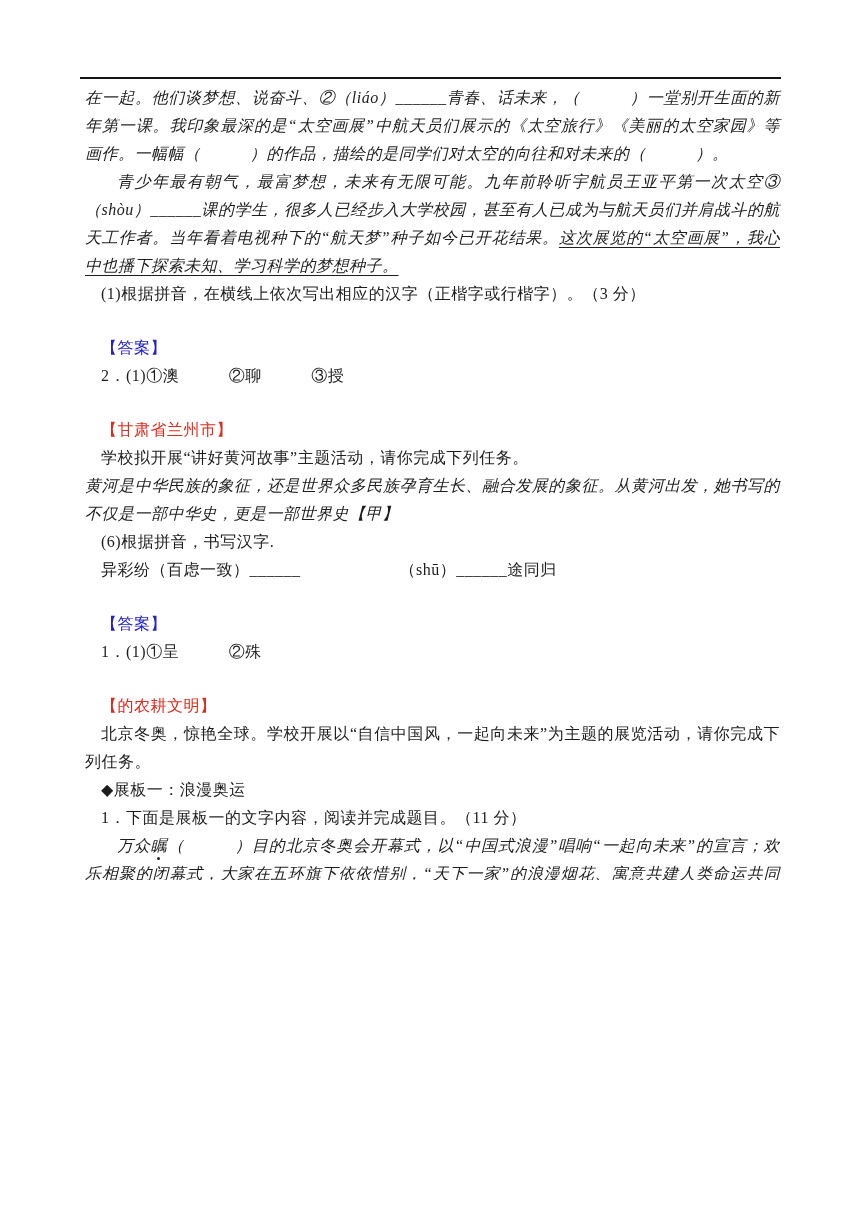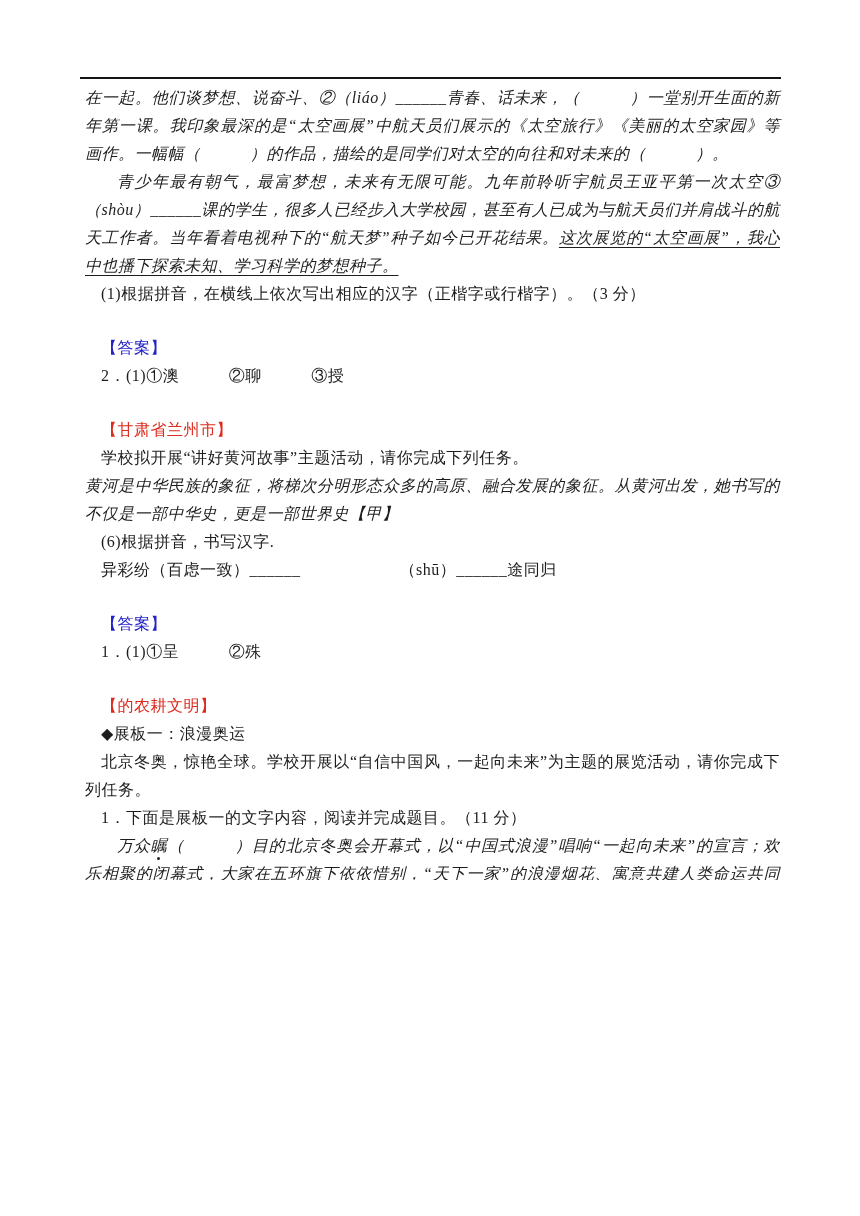--- a/index.html
+++ b/index.html
@@ -70,29 +70,29 @@
   <div class="top-rule"></div>
   <div class="content">
       <p class="line kai"><span>在一起。他们谈梦想、说奋斗、②（liáo）______青春、话未来，（　　　）一堂别开生面的新年第一课。我印象最深的是“太空画展”中航天员们展示的《太空旅行》《美丽的太空家园》等画作。一幅幅（　　　）的作品，描绘的是同学们对太空的向往和对未来的（　　　）。</span></p>
       <p class="line kai ind2"><span>青少年最有朝气，最富梦想，未来有无限可能。九年前聆听宇航员王亚平第一次太空③（shòu）______课的学生，很多人已经步入大学校园，甚至有人已成为与航天员们并肩战斗的航天工作者。当年看着电视种下的“航天梦”种子如今已开花结果。</span><span class="u">这次展览的“太空画展”，我心中也播下探索未知、学习科学的梦想种子。</span></p>
       <p class="line song ind1"><span>(1)根据拼音，在横线上依次写出相应的汉字（正楷字或行楷字）。（3 分）</span></p>
       <p class="line answer ind1"><span>【答案】</span></p>
       <p class="line song ind1"><span>2．(1)①澳　　　②聊　　　③授</span></p>
       <div class="spacer"></div>
       <p class="line red ind1"><span>【甘肃省兰州市】</span></p>
       <p class="line song ind1"><span>学校拟开展“讲好黄河故事”主题活动，请你完成下列任务。</span></p>
-      <p class="line kai"><span>黄河是中华民族的象征，将梯次分明形态众多的高原、融合发展的象征。从黄河出发，她书写的不仅是一部中华史，更是一部世界史【甲】</span></p>
+      <p class="line kai"><span>黄河是中华民族的象征，还是世界众多民族孕育生长、融合发展的象征。从黄河出发，她书写的不仅是一部中华史，更是一部世界史【甲】</span></p>
       <p class="line song ind1"><span>(6)根据拼音，书写汉字.</span></p>
       <p class="line song ind1"><span>异彩纷（百虑一致）______　　　　　　（shū）______途同归</span></p>
       <p class="line answer ind1"><span>【答案】</span></p>
       <p class="line song ind1"><span>1．(1)①呈　　　②殊</span></p>
       <div class="spacer"></div>
       <p class="line red ind1"><span>【的农耕文明】</span></p>
+      <p class="line song ind1"><span>北京冬奥，惊艳全球。学校开展以“自信中国风，一起向未来”为主题的展览活动，请你完成下列任务。</span></p>
       <p class="line song ind1"><span>◆展板一：浪漫奥运</span></p>
-      <p class="line song ind1"><span>北京冬奥，惊艳全球。学校开展以“自信中国风，一起向未来”为主题的展览活动，请你完成下列任务。</span></p>
       <p class="line song ind1"><span>1．下面是展板一的文字内容，阅读并完成题目。（11 分）</span></p>
       <p class="line kai ind2"><span>万众</span><span class="dot">瞩</span><span>（　　　）目的北京冬奥会开幕式，以“中国式浪漫”唱响“一起向未来”的宣言；欢乐相聚的闭幕式，大家在五环旗下依依惜别，“天下一家”的浪漫烟花、寓意共建人类命运共同体的中国结，让多少人内心的企盼得到共鸣和回响。多少人也由此领略中国传统二十四节气的智慧、“黄河之水天上来”的气象、“渡头杨柳青青，枝枝叶叶离情”的深情，感受当代中国的自信从容和_____生机。“雪如意”“雪游龙”“雪长城”，见证运动员汗水与激情的比赛场馆，则是将科技、运动与中华优秀传统文化______的具象</span><span class="dot">载</span><span>（　　　）体。火种灯会徽体育图标颁奖礼服北京冬奥会视觉呈现的中国风几乎无处不在。</span></p>
       <div class="tian-wrap">
         <div class="tian-cell"></div>
         <div class="tian-cell"></div>
         <div class="tian-cell"></div>
         <div class="tian-cell"></div>
         <div class="tian-cell"></div>
         <div class="tian-cell"></div>
         <div class="tian-cell"></div>

